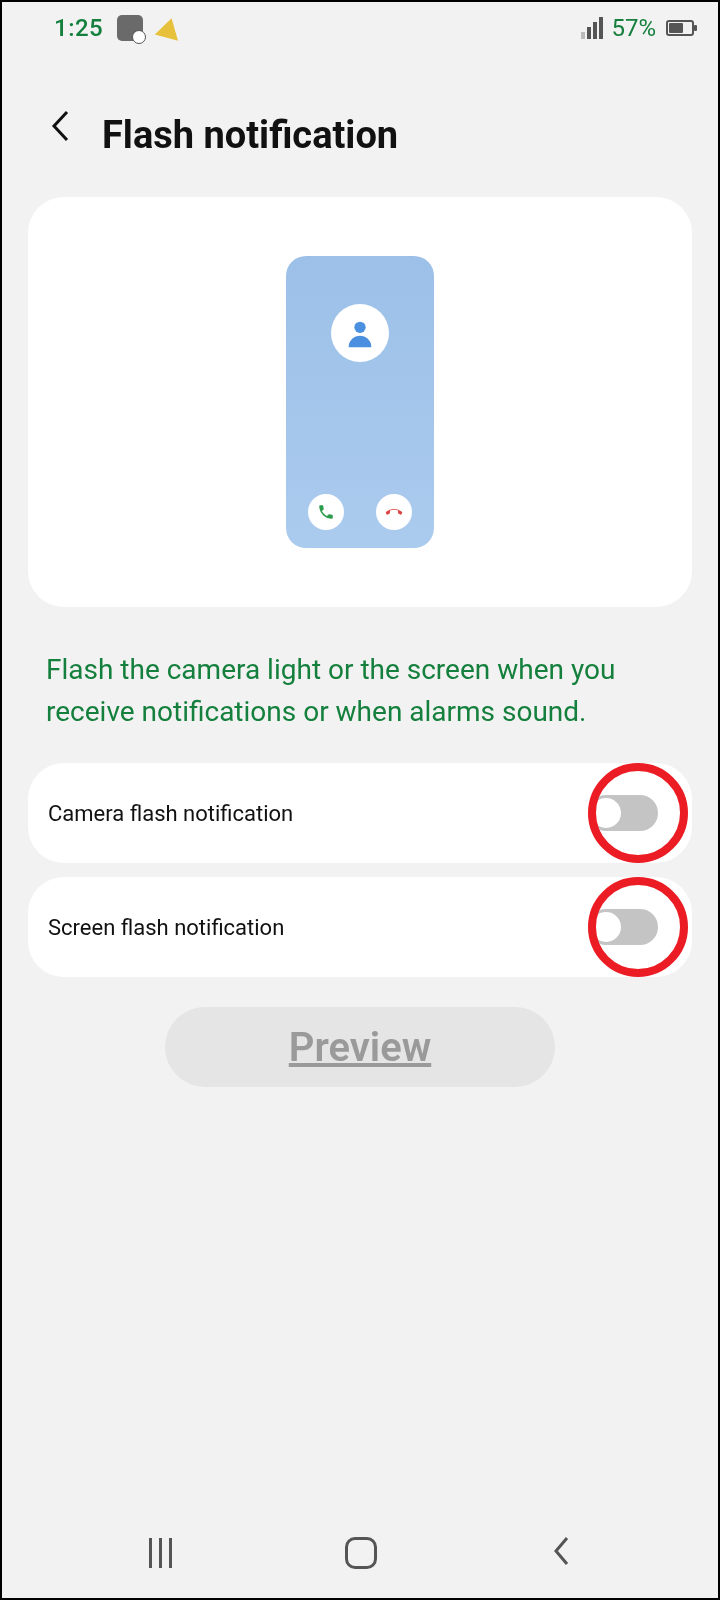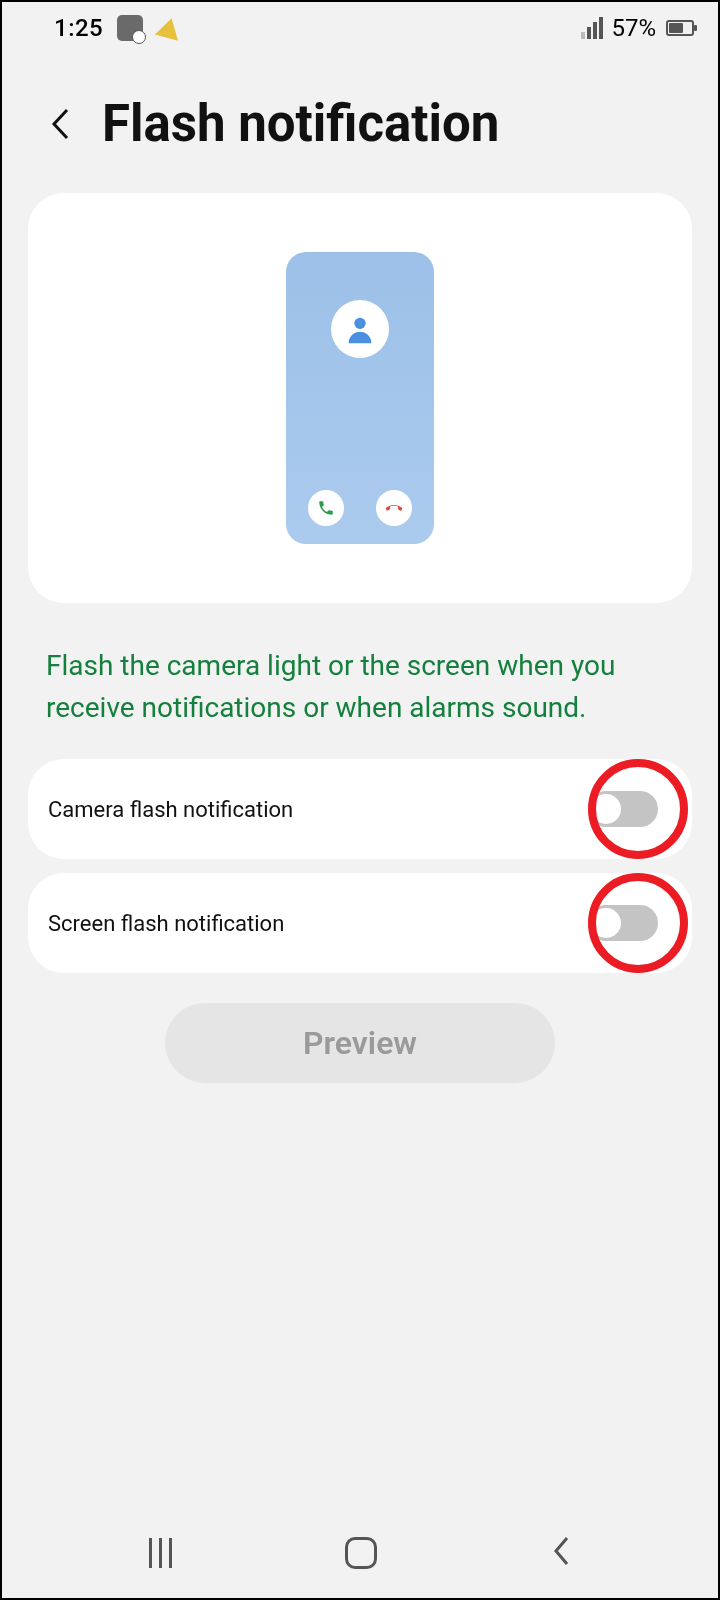--- a/index.html
+++ b/index.html
@@ -13,21 +13,21 @@
   }
 
   
   .status-bar {
     height: 52px;
     display: flex;
     justify-content: space-between;
     align-items: center;
     padding: 0 24px 0 52px;
     font-size: 24px;
-    color: #000000;
+    color: #15803d;
   }
   .status-left { display: flex; align-items: center; gap: 14px; }
   .status-right { display: flex; align-items: center; gap: 8px; }
   .status-time { font-weight: 500; letter-spacing: 0.5px; }
   .status-icon-box {
     width: 26px; height: 26px;
     background: #6a6a6a;
     border-radius: 5px;
     position: relative;
   }
@@ -77,23 +77,24 @@
     align-items: center;
     gap: 24px;
     padding: 40px 36px 40px 40px;
   }
   .back-arrow {
     width: 36px; height: 36px;
     display: flex; align-items: center; justify-content: center;
   }
   .back-arrow svg { width: 22px; height: 34px; stroke: #111; stroke-width: 3; fill: none; }
   .page-title {
-    font-size: 51px;
+    font-size: 38px;
     font-weight: 700;
     color: #111;
+    margin-top: 19px;
   }
 
   
   .illustration-card {
     margin: 0 26px;
     background: #fff;
     border-radius: 36px;
     height: 410px;
     display: flex;
     align-items: center;
@@ -177,23 +178,24 @@
   
   .preview-wrap {
     display:flex; justify-content:center;
     margin-top: 30px;
   }
   .preview-btn {
     width: 390px; height: 80px;
     background: #e5e5e5;
     border-radius: 40px;
     display:flex; align-items:center; justify-content:center;
-    font-size: 32px;
+    font-size: 40px;
     font-weight: 600;
     color: #9a9a9a;
+    text-decoration: underline;
   }
 
   
   .nav-bar {
     position: absolute;
     left: 0; right: 0; bottom: 0;
     height: 90px;
     display: flex;
     align-items: center;
     justify-content: space-around;

